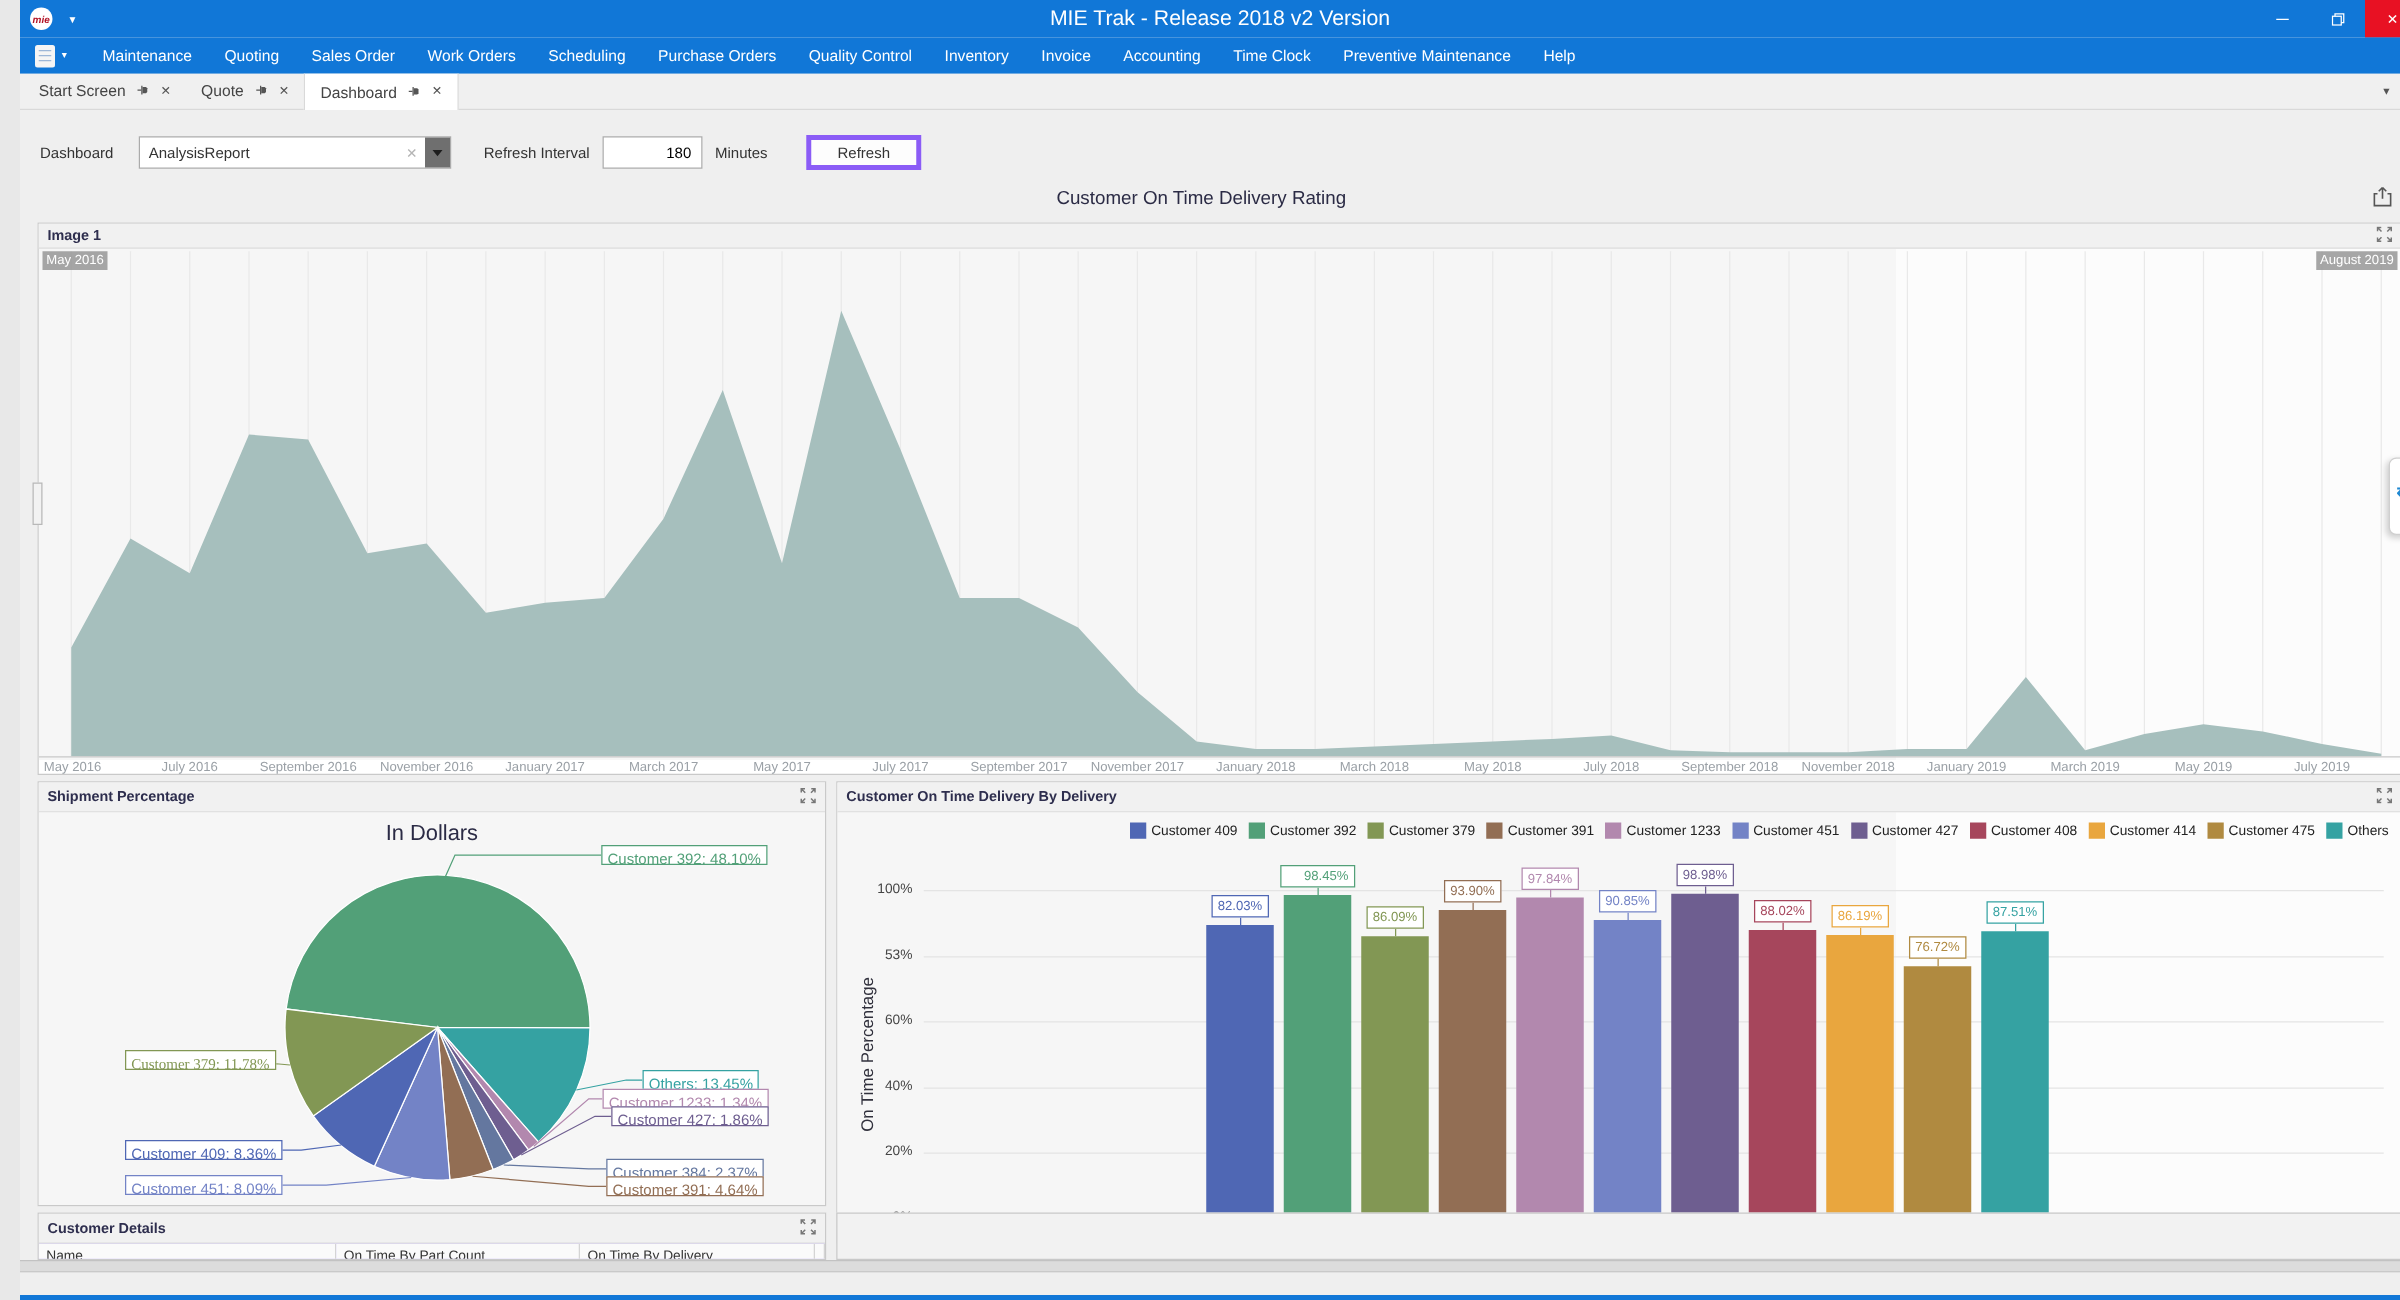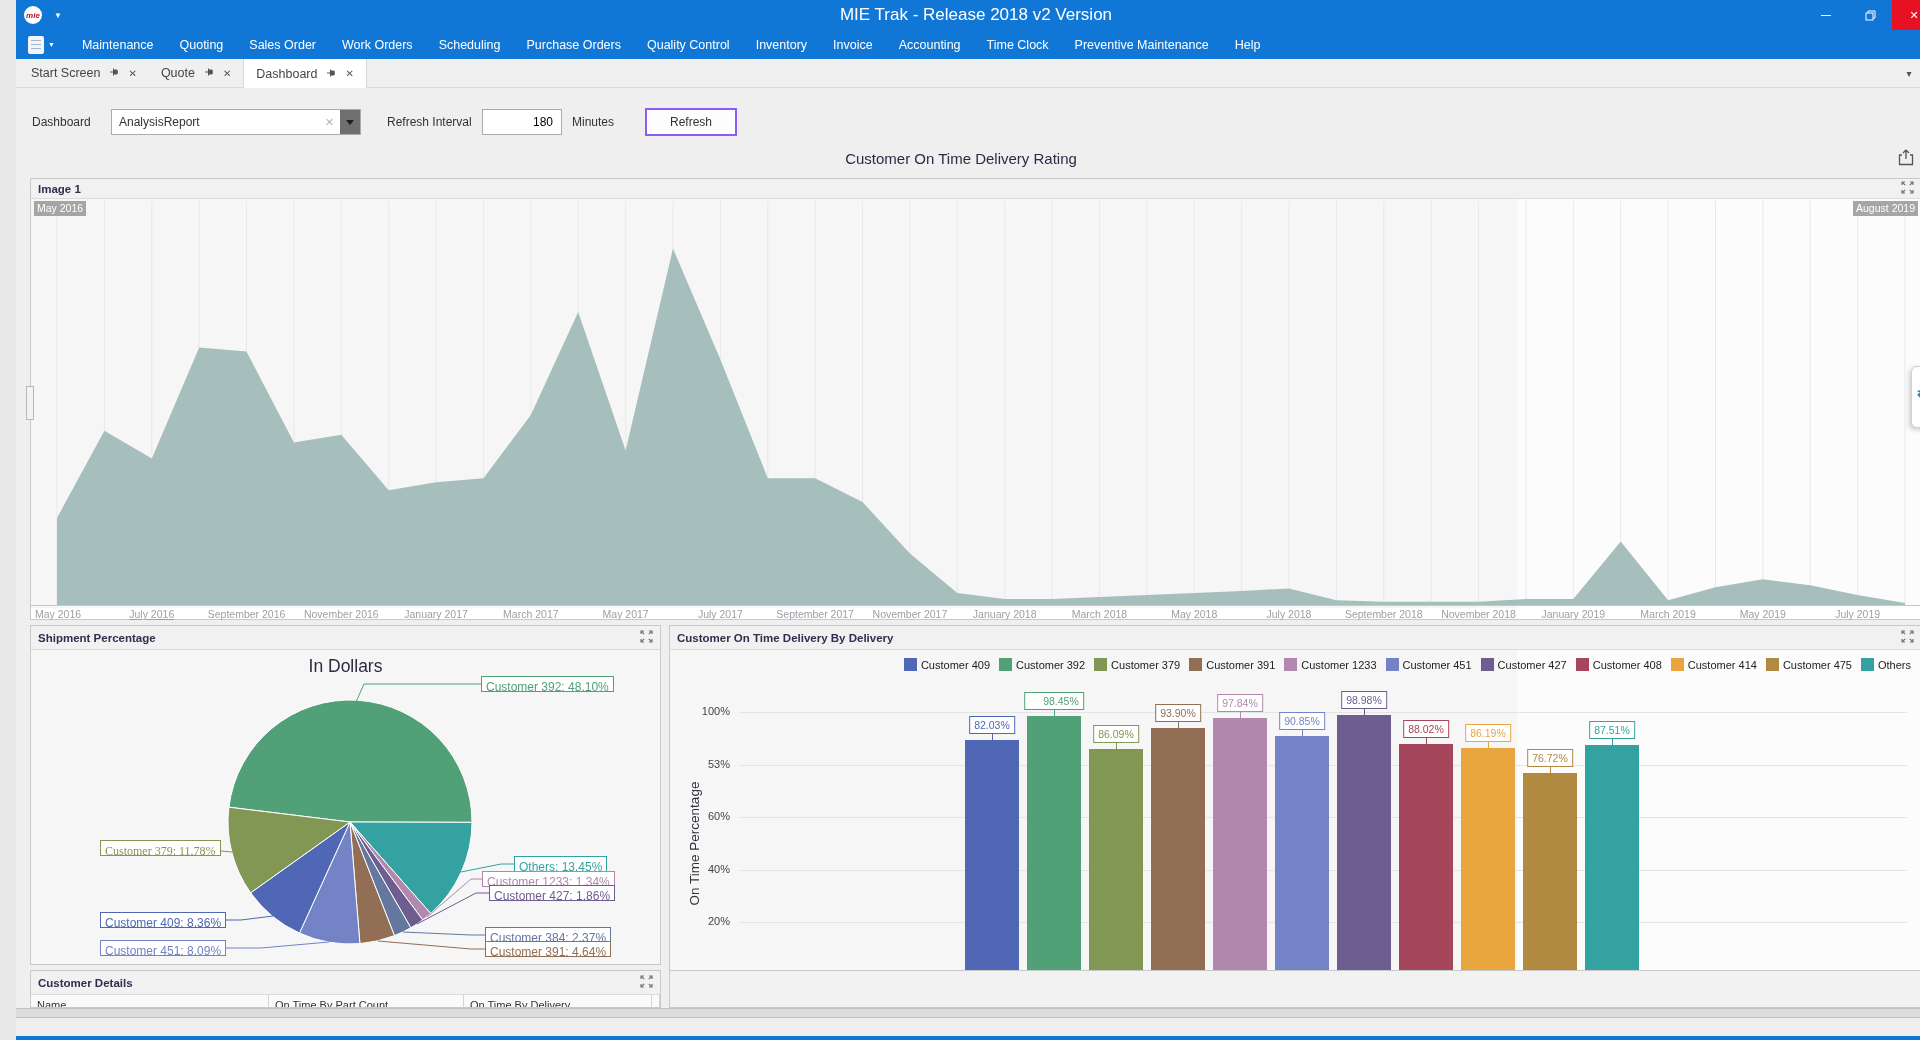--- a/index.html
+++ b/index.html
@@ -34,21 +34,21 @@
 
   
   .controls-row { position:absolute; top:108px; left:0; width:1920px; height:30px; font-size:12px; color:#333; }
   .ctl-label { position:absolute; top:7px; }
   .combo { position:absolute; left:95px; top:1px; width:250px; height:26px; background:#fff; border:1px solid #ababab; display:flex; align-items:center; }
   .combo-text { flex:1; padding-left:7px; font-size:12px; color:#333; }
   .combo-clear { color:#b5b5b5; font-size:11px; margin-right:6px; }
   .combo-btn { width:20px; height:24px; background:#6f6f6f; display:flex; align-items:center; justify-content:center; }
   .combo-btn b { width:0; height:0; border-left:4px solid transparent; border-right:4px solid transparent; border-top:5px solid #1d1d1d; }
   .num-input { position:absolute; left:466px; top:1px; width:80px; height:26px; border:1px solid #ababab; background:#fff; font-size:12px; text-align:right; padding-right:8px; font-family:inherit; }
-  .refresh-btn { position:absolute; left:629px; top:0; width:92px; height:28px; background:#fdfdfd; border:2px solid #8b5cf6; font-size:12px; color:#333; display:flex; align-items:center; justify-content:center; }
+  .refresh-btn { position:absolute; left:629px; top:0; width:92px; height:28px; background:#fdfdfd; border:4px solid #8b5cf6; font-size:12px; color:#333; display:flex; align-items:center; justify-content:center; }
 
   
   .page-title { position:absolute; top:150px; left:0; width:1890px; text-align:center; font-size:15px; color:#2b2b45; }
   .export-icon { position:absolute; top:148px; left:1880px; }
 
   
   .panel { position:absolute; background:#fff; border:1px solid #c9c9c9; }
   .panel-header { height:24px; background:#f1f1f1; border-bottom:1px solid #dcdcdc; display:flex; align-items:center; padding:0 7px; font-weight:bold; font-size:11.5px; color:#2e2e4e; }
   .panel-header .sp { flex:1; }
   .image1-panel { left:14px; top:178px; width:1892px; height:442px; }
@@ -256,21 +256,21 @@
           <line x1="1779.2" y1="2" x2="1779.2" y2="406" stroke="#e9e9e9" stroke-width="1"></line>
           <line x1="1826.6" y1="2" x2="1826.6" y2="406" stroke="#e9e9e9" stroke-width="1"></line>
           <line x1="1874.0" y1="2" x2="1874.0" y2="406" stroke="#e9e9e9" stroke-width="1"></line>
           <polygon points="26,406 26.0,318.9 73.4,231.8 120.8,259.5 168.2,148.6 215.5,152.6 262.9,243.6 310.3,235.7 357.7,291.2 405.1,283.2 452.5,279.3 499.8,215.9 547.2,113.0 594.6,251.6 642.0,49.6 689.4,160.5 736.8,279.3 784.2,279.3 831.5,303.0 878.9,354.5 926.3,394.1 973.7,400.1 1021.1,400.1 1068.5,398.1 1115.8,396.1 1163.2,394.1 1210.6,392.1 1258.0,389.4 1305.4,401.2 1352.8,402.8 1400.2,402.8 1447.5,402.8 1494.9,400.1 1542.3,400.1 1589.7,342.6 1637.1,401.2 1684.5,388.2 1731.8,380.3 1779.2,386.2 1826.6,396.1 1874.0,404.0 1874,406" fill="#a6bfbd"></polygon>
           <line x1="0" y1="406.5" x2="1890" y2="406.5" stroke="#c8c8c8"></line>
         </svg></div>
     <div class="range-chip" style="left:3px">May 2016</div>
     <div class="range-chip" style="right:3px">August 2019</div>
     <div class="axis-row" id="area-axis">
         <span class="axis-label" style="left: 4px; text-align: left;">May 2016</span>
-        <span class="axis-label" style="left: 75.7692px; text-decoration: underline;">July 2016</span>
+        <span class="axis-label" style="left: 75.7692px;">July 2016</span>
         <span class="axis-label" style="left: 170.538px;">September 2016</span>
         <span class="axis-label" style="left: 265.308px;">November 2016</span>
         <span class="axis-label" style="left: 360.077px;">January 2017</span>
         <span class="axis-label" style="left: 454.846px;">March 2017</span>
         <span class="axis-label" style="left: 549.615px;">May 2017</span>
         <span class="axis-label" style="left: 644.385px;">July 2017</span>
         <span class="axis-label" style="left: 739.154px;">September 2017</span>
         <span class="axis-label" style="left: 833.923px;">November 2017</span>
         <span class="axis-label" style="left: 928.692px;">January 2018</span>
         <span class="axis-label" style="left: 1023.46px;">March 2018</span>

